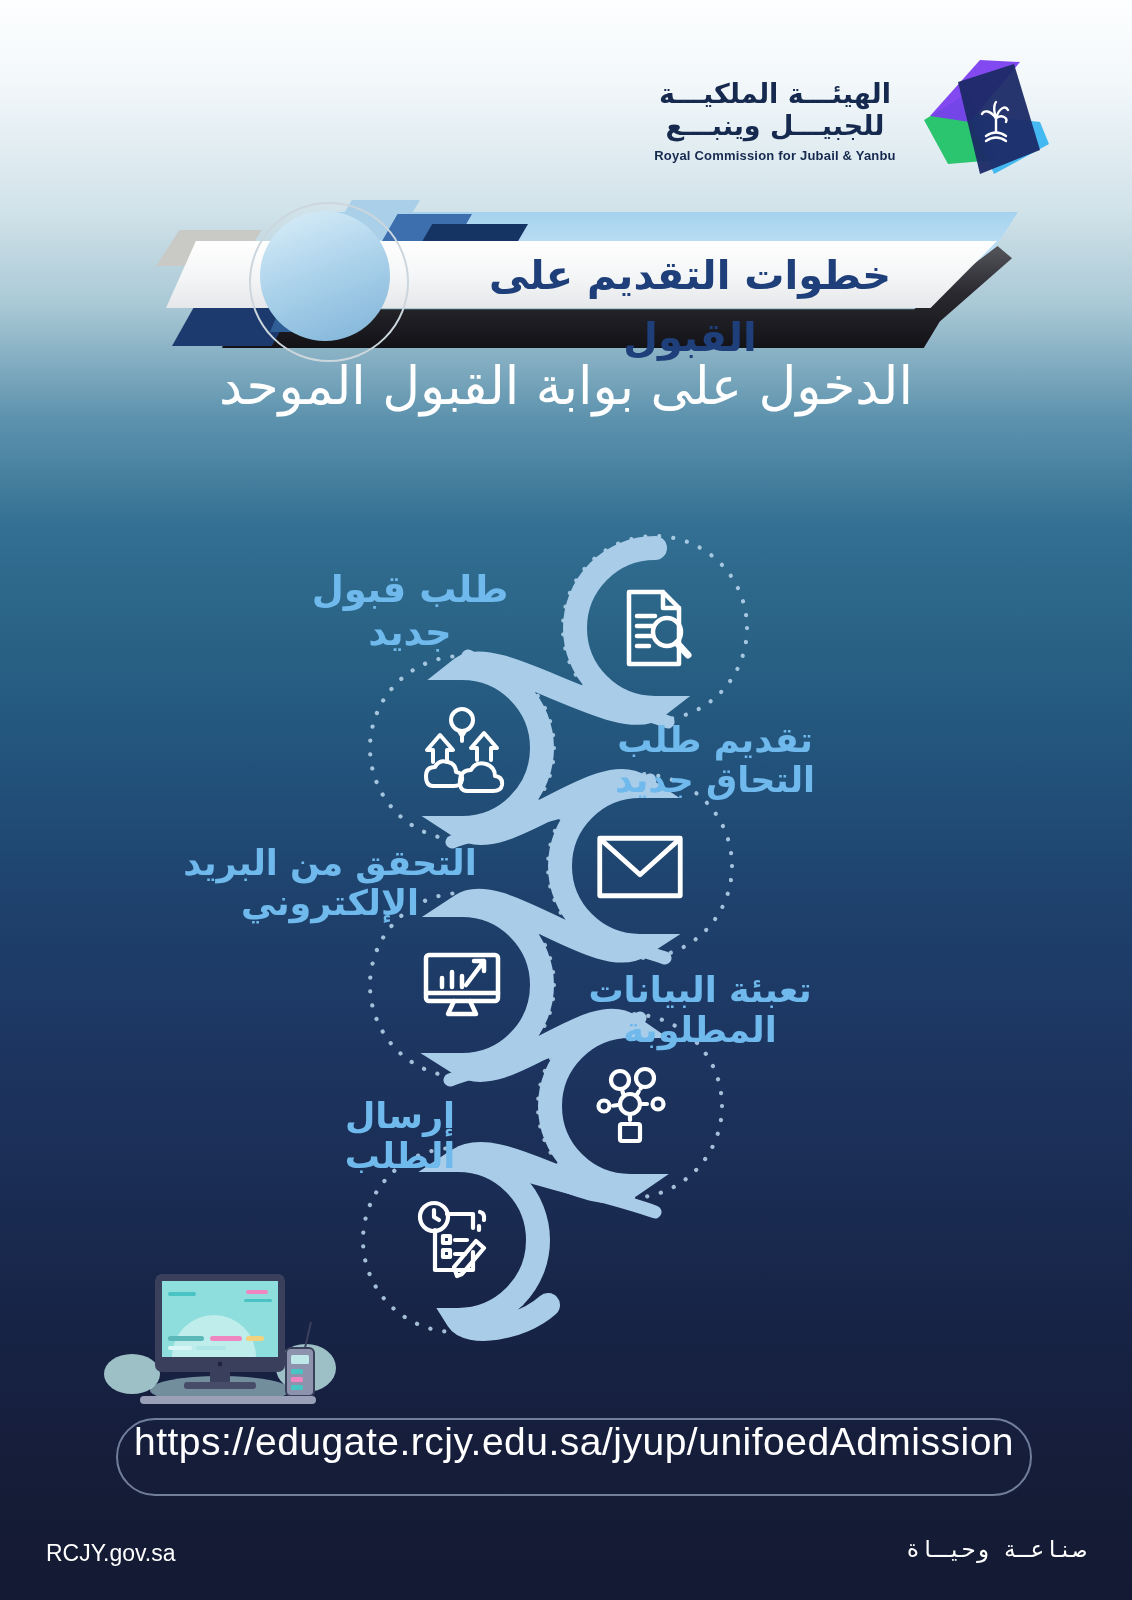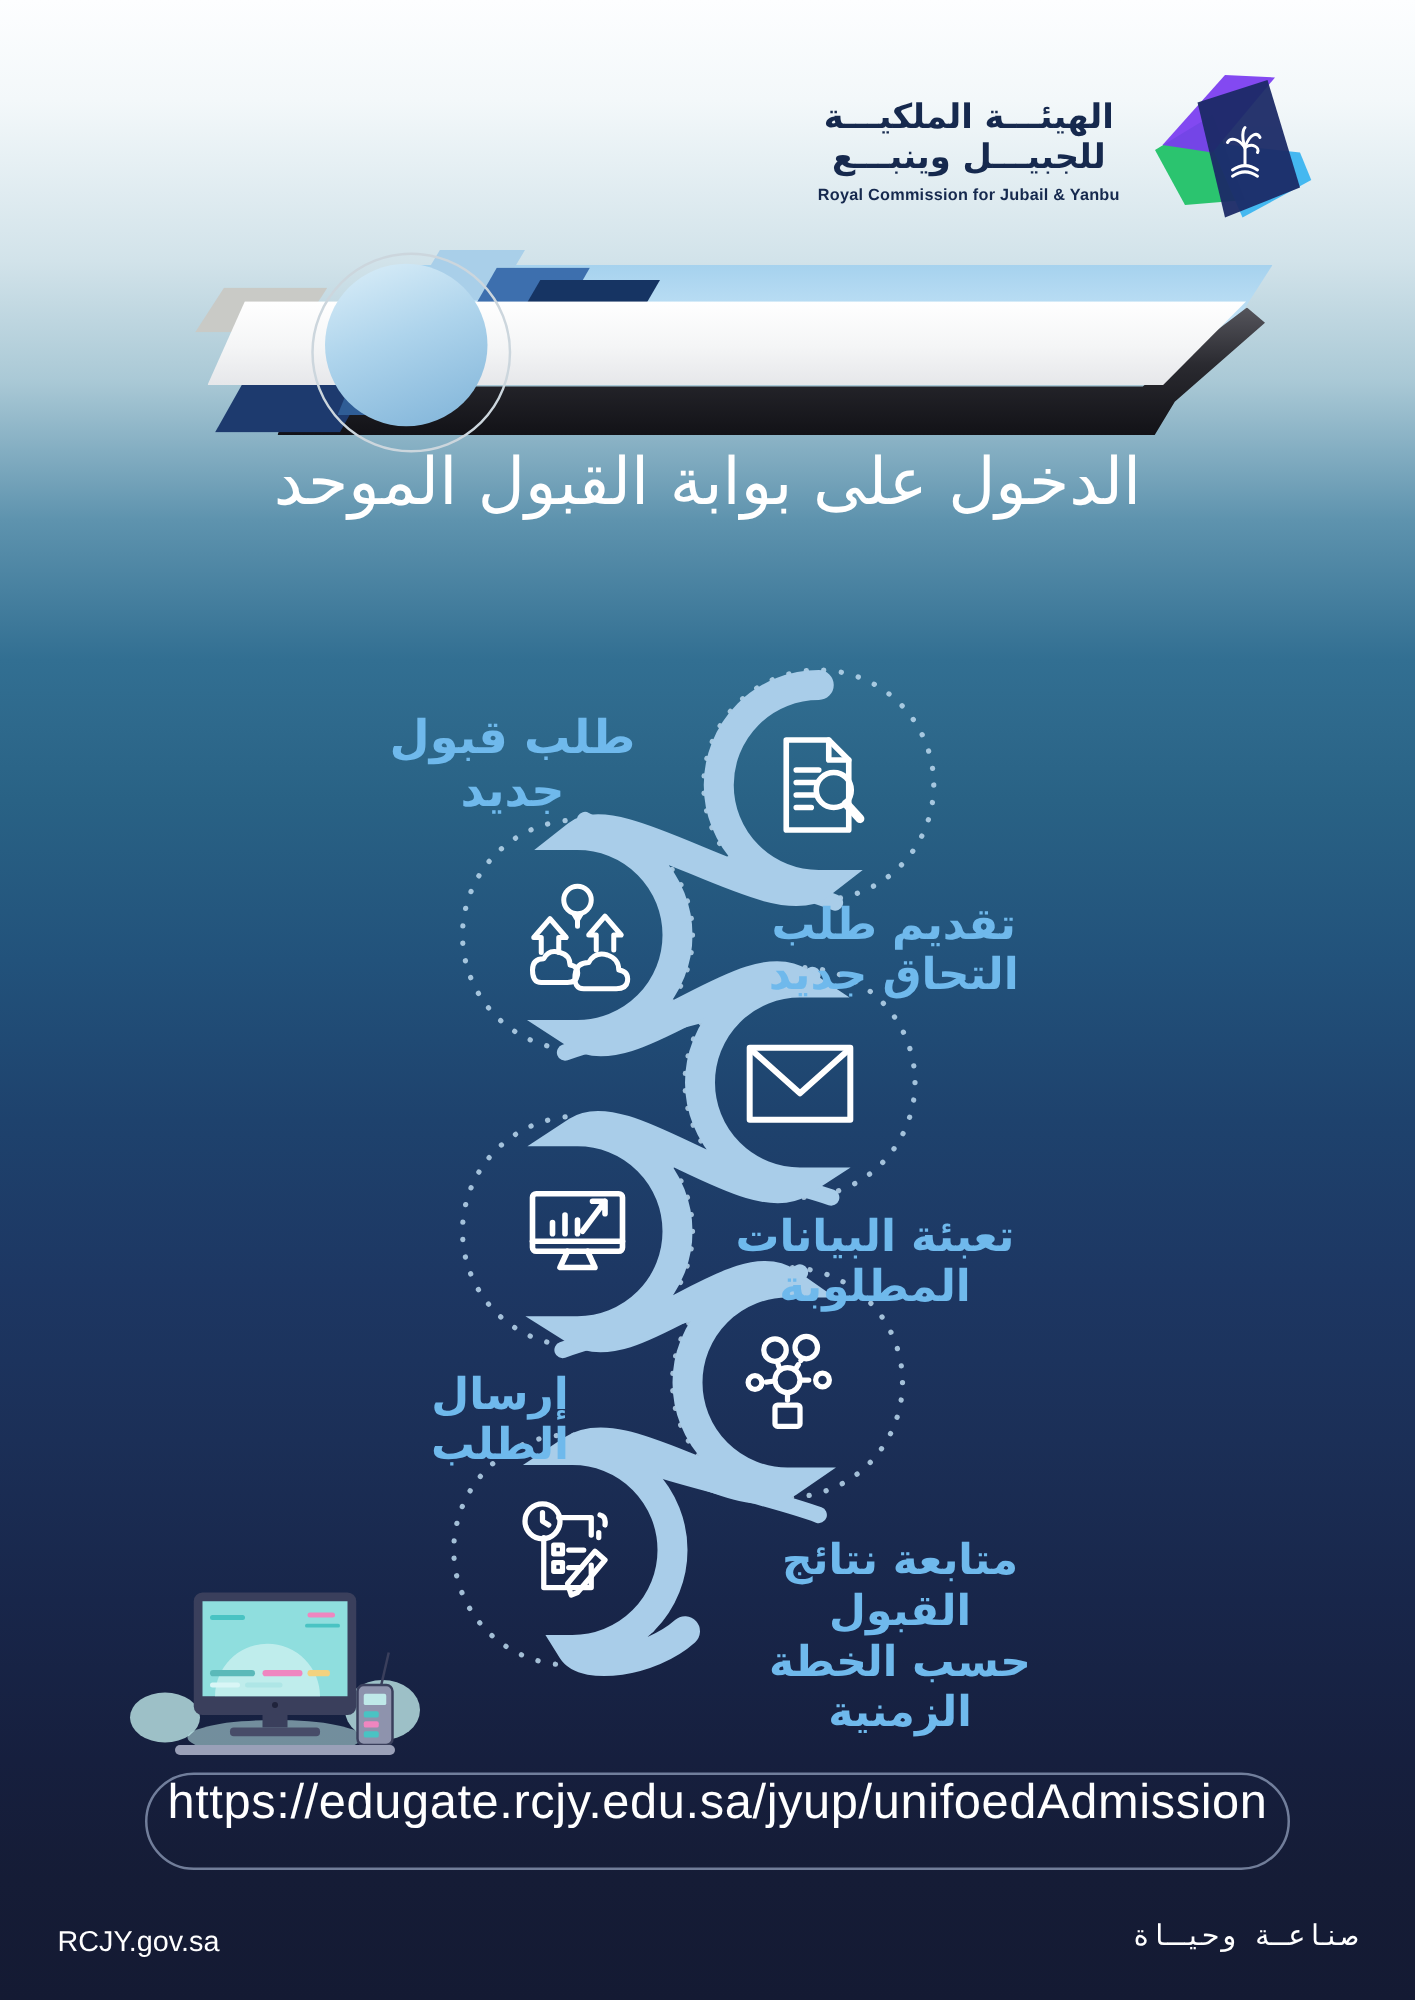--- a/index.html
+++ b/index.html
@@ -96,20 +96,21 @@
   <div class="shape p0"></div>
   <div class="shape p1"></div>
   <div class="shape p2"></div>
   <div class="shape p3"></div>
   <div class="shape dark-band"></div>
   <div class="shape p5"></div>
   <div class="shape p6"></div>
   <div class="shape white-ribbon"></div>
   <div class="shape ring"></div>
   <div class="shape circle"></div>
+  <div class="abs banner-title">خطوات التقديم على القبول</div>
 
   <div class="abs title1">الدخول على بوابة القبول الموحد</div>
 
   <svg class="abs flow-svg" width="1132" height="1600" viewBox="0 0 1132 1600">
     <g stroke="#bcd9ef" stroke-width="4.2" fill="none" stroke-linecap="round" stroke-dasharray="0.1 14" opacity="0.85">
       <circle cx="655" cy="628" r="92"></circle>
       <circle cx="462" cy="748" r="92"></circle>
       <circle cx="640" cy="866" r="92"></circle>
       <circle cx="462" cy="985" r="92"></circle>
       <circle cx="630" cy="1106" r="92"></circle>
@@ -196,26 +197,23 @@
       <rect x="36" y="44" width="7" height="7"></rect>
       <path d="M48 48 h12"></path>
       <rect x="36" y="58" width="7" height="7"></rect>
       <path d="M48 62 h10"></path>
       <path d="M50 84 l5 -2 l22 -26 l-8 -7 l-22 26 z"></path>
     </svg>
   </div>
 
   <div class="abs step-label" style="left:560px;top:720px;width:310px;font-size:35px">تقديم طلب التحاق جديد</div>
   <div class="abs step-label" style="left:270px;top:568px;width:280px;font-size:37px">طلب قبول جديد</div>
+  <div class="abs step-label" style="left:160px;top:843px;width:340px;font-size:35px">التحقق من البريد الإلكتروني</div>
   <div class="abs step-label" style="left:550px;top:970px;width:300px;font-size:35px">تعبئة البيانات المطلوبة</div>
   <div class="abs step-label" style="left:295px;top:1096px;width:210px;font-size:35px">إرسال الطلب</div>
-  <div class="abs step-label" style="left:575px;top:1228px;width:290px;font-size:34px;line-height:1.2">
-    <div>متابعة نتائج القبول</div>
-    <div>حسب الخطة الزمنية</div>
-  </div>
 
   <svg class="abs" style="left:100px;top:1256px" width="240" height="150" viewBox="0 0 240 150">
     <ellipse cx="32" cy="118" rx="28" ry="20" fill="#bfe9e9" opacity="0.8"></ellipse>
     <ellipse cx="206" cy="112" rx="30" ry="24" fill="#bfe9e9" opacity="0.8"></ellipse>
     <ellipse cx="120" cy="134" rx="70" ry="14" fill="#bfe9e9" opacity="0.55"></ellipse>
     <rect x="55" y="18" width="130" height="98" rx="7" fill="#3a3f5c"></rect>
     <rect x="62" y="25" width="116" height="76" fill="#8fdede"></rect>
     <path d="M72 101 a42 42 0 0 1 84 0 z" fill="#c8f0ee" opacity="0.85"></path>
     <rect x="68" y="36" width="28" height="4" rx="2" fill="#49c3c3"></rect>
     <rect x="146" y="34" width="22" height="4" rx="2" fill="#ef86c0"></rect>

